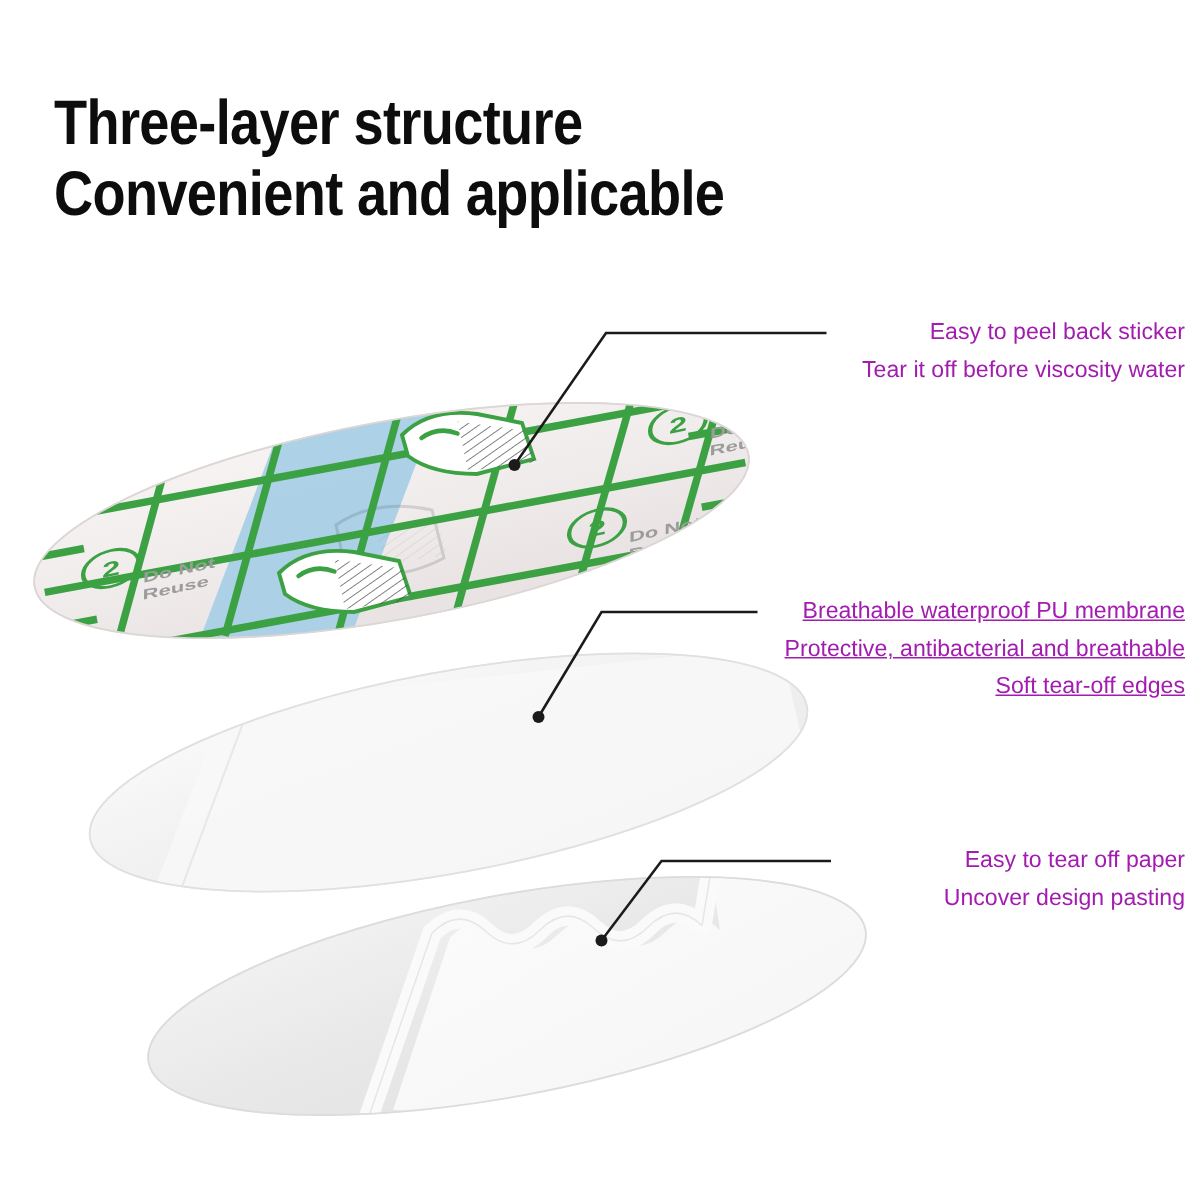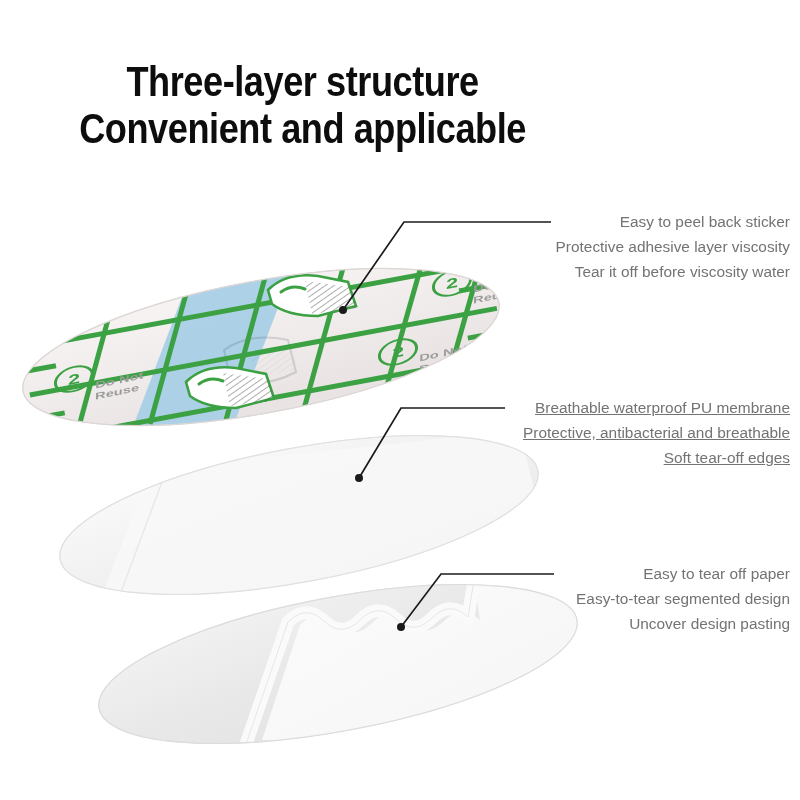--- a/index.html
+++ b/index.html
@@ -15,21 +15,20 @@
     overflow: hidden;
     font-family: "Liberation Sans", sans-serif;
   }
 
   
   .heading {
     position: absolute;
     left: 36px;
     top: 58px;
     width: 620px;
-    text-align: center;
   }
   .heading-line {
     font-family: "Liberation Sans Narrow", "Liberation Sans", sans-serif;
     font-weight: 700;
     font-size: 42px;
     line-height: 47px;
     letter-spacing: -0.5px;
     color: #0d0d0d;
     transform: scaleX(0.86);
     transform-origin: left center;
@@ -42,21 +41,21 @@
     left: 0;
     top: 0;
     width: 800px;
     height: 800px;
   }
 
   
   .callout {
     position: absolute;
     text-align: right;
-    color: #737373;
+    color: #a21caf;
     font-size: 15.4px;
     line-height: 25px;
     white-space: nowrap;
   }
   .callout .ln { display: block; }
 
   #callout-1 { right: 10px; top: 209px; }
   #callout-2 { right: 10px; top: 395px; text-decoration: underline; }
   #callout-3 { right: 10px; top: 561px; }
 </style>
@@ -225,29 +224,27 @@
       </g>
       <g>
         <path d="M 401 627 L 441 574 L 554 574"></path>
         <circle cx="401" cy="627" r="4" fill="#1b1b1b" stroke="none"></circle>
       </g>
     </g>
   </svg>
 
   <div class="callout" id="callout-1">
     <span class="ln">Easy to peel back sticker</span>
-    <span class="ln">Protective adhesive layer viscosity</span>
     <span class="ln">Tear it off before viscosity water</span>
   </div>
 
   <div class="callout" id="callout-2">
     <span class="ln">Breathable waterproof PU membrane</span>
     <span class="ln">Protective, antibacterial and breathable</span>
     <span class="ln">Soft tear-off edges</span>
   </div>
 
   <div class="callout" id="callout-3">
     <span class="ln">Easy to tear off paper</span>
-    <span class="ln">Easy-to-tear segmented design</span>
     <span class="ln">Uncover design pasting</span>
   </div>
 
 </div>
 
 </body></html>

